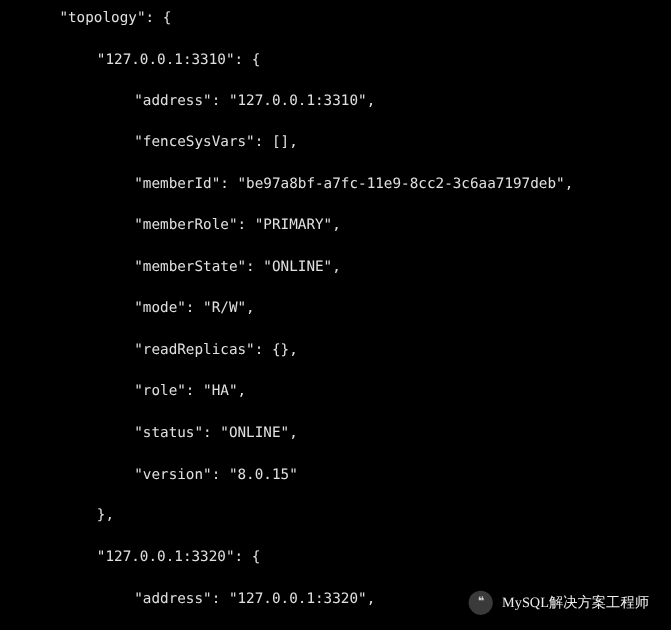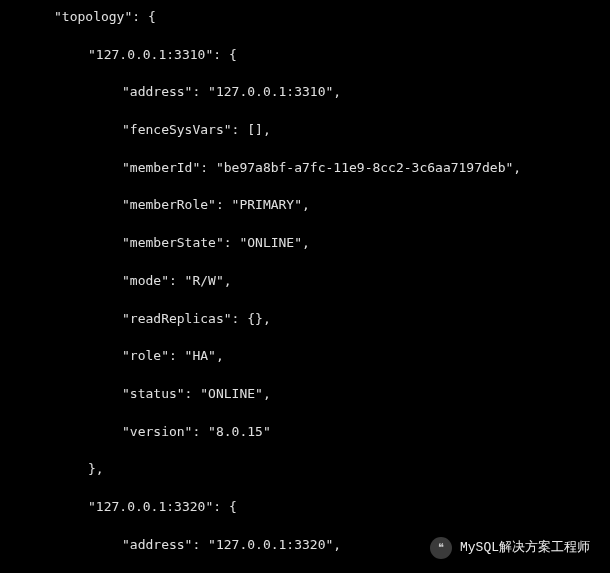--- a/index.html
+++ b/index.html
@@ -34,21 +34,21 @@
       background: #3a3a3a;
       display: flex;
       align-items: center;
       justify-content: center;
       color: #ccc;
       font-size: 11px;
       font-family: sans-serif;
     }
     .badge-text {
       color: #eee;
-      font-family: Liberation Mono, monospace;
+      font-family: Liberation Serif, serif;
       font-size: 13px;
       font-weight: 500;
     }
   </style>
 </head>
 <body>
 
 <pre><div class="line i1">"topology": {</div>
 <div class="line i2">"127.0.0.1:3310": {</div>
 <div class="line i3">"address": "127.0.0.1:3310",</div>

